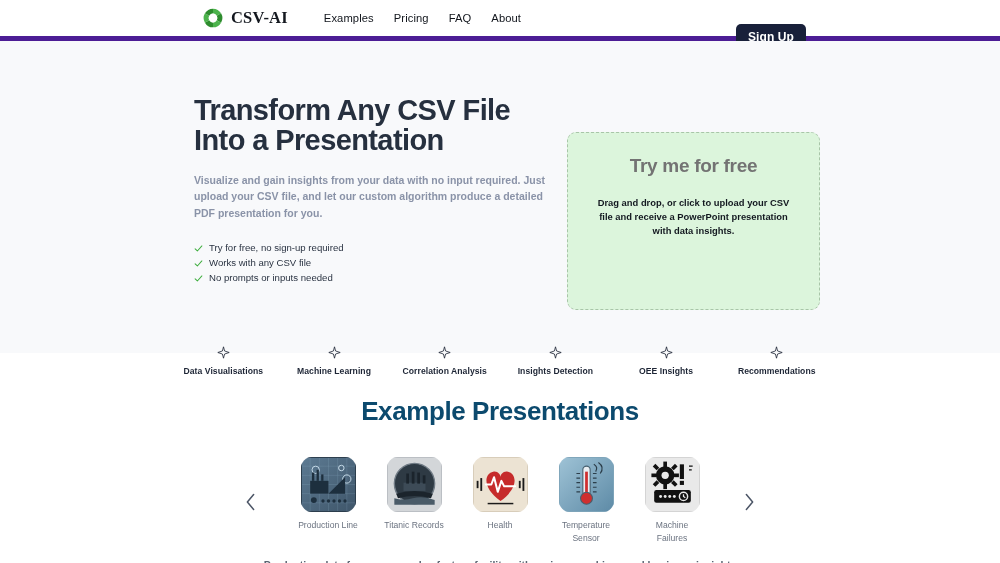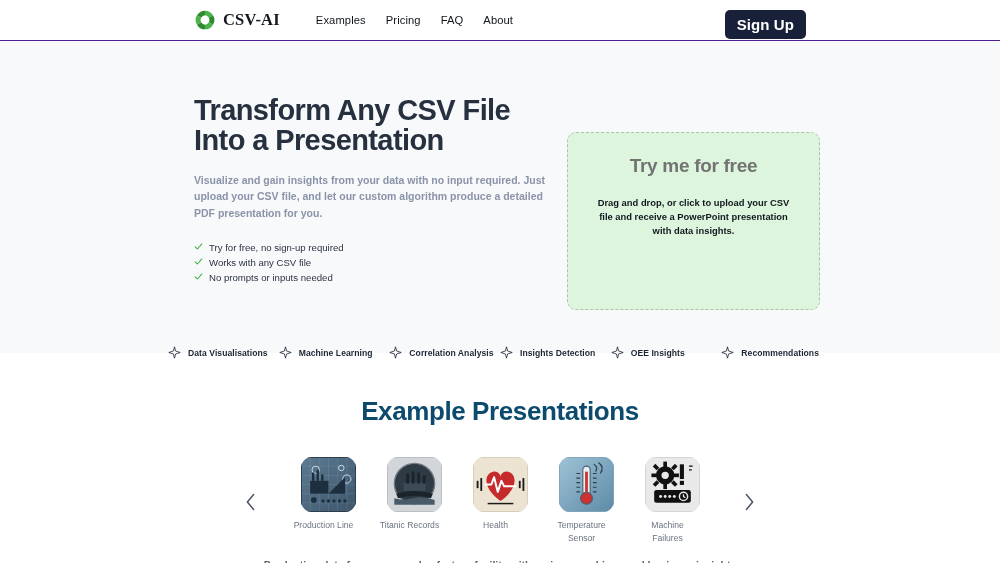--- a/index.html
+++ b/index.html
@@ -8,24 +8,25 @@
     overflow: hidden;
     background: #ffffff;
     font-family: "Liberation Sans", sans-serif;
     -webkit-font-smoothing: antialiased;
   }
 
   
   .navbar {
     height: 41px;
     background: #ffffff;
-    border-bottom: 1px solid #4c1d95;
+    border-bottom: 5px solid #4c1d95;
     display: flex;
     align-items: center;
     position: relative;
+    padding-left: 8px;
   }
   .nav-inner {
     width: 100%;
     padding: 0 194px 0 194px;
     display: flex;
     align-items: center;
   }
   .brand {
     display: flex;
     align-items: center;
@@ -49,24 +50,24 @@
     font-size: 11.2px;
     font-weight: 400;
     color: #10141b;
     text-decoration: none;
     cursor: pointer;
     letter-spacing: 0.1px;
   }
   .signup-btn {
     position: absolute;
     right: 194px;
-    top: 10px;
+    top: 24px;
     background: #18203a;
     color: #ffffff;
-    font-size: 15px;
+    font-size: 12px;
     font-weight: 600;
     border: none;
     border-radius: 5px;
     padding: 6px 12px;
     cursor: pointer;
     letter-spacing: 0.1px;
   }
 
   
   .hero {
@@ -92,21 +93,21 @@
     font-size: 10.5px;
     line-height: 1.58;
     font-weight: 700;
     color: #8a93a8;
     width: 352px;
     margin-bottom: 20px;
   }
   .bullets { list-style: none; }
   .bullet {
     display: flex;
-    align-items: flex-start;
+    align-items: flex-end;
     gap: 6px;
     margin-bottom: 4px;
     font-size: 9.6px;
     color: #2b3443;
     font-weight: 400;
   }
   .check-icon { width: 9px; height: 9px; flex: 0 0 auto; display: block; }
 
   .upload-card {
     width: 286px;
@@ -143,20 +144,21 @@
 
   
   .features {
     display: flex;
     justify-content: space-between;
     padding: 0 168px;
     margin-top: 36px;
   }
   .feature {
     display: flex;
+    flex-direction: column;
     align-items: center;
     gap: 7px;
     width: 120px;
   }
   .sparkle-icon { width: 13px; height: 13px; display: block; }
   .feature-label {
     font-size: 8.6px;
     font-weight: 700;
     color: #1d2535;
     text-align: center;
@@ -193,21 +195,21 @@
   .arrow svg { width: 15px; height: 24px; display: block; }
   .cards {
     display: flex;
     gap: 31px;
     padding: 0 30px;
   }
   .card {
     width: 55px;
     display: flex;
     flex-direction: column;
-    align-items: flex-end;
+    align-items: center;
     cursor: pointer;
   }
   .thumb {
     width: 55px;
     height: 55px;
     border-radius: 11px;
     overflow: hidden;
     display: block;
   }
   .card-label {

